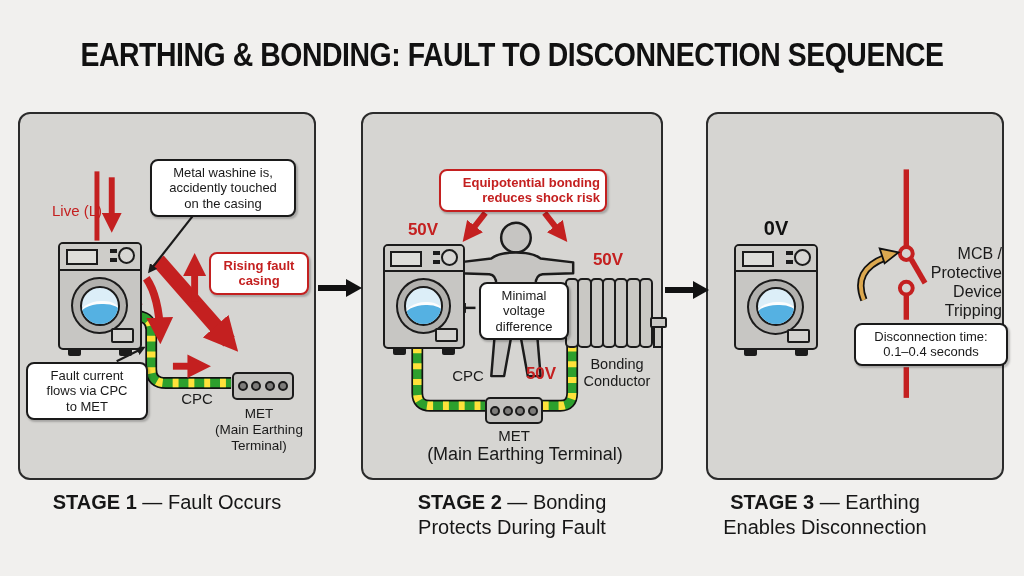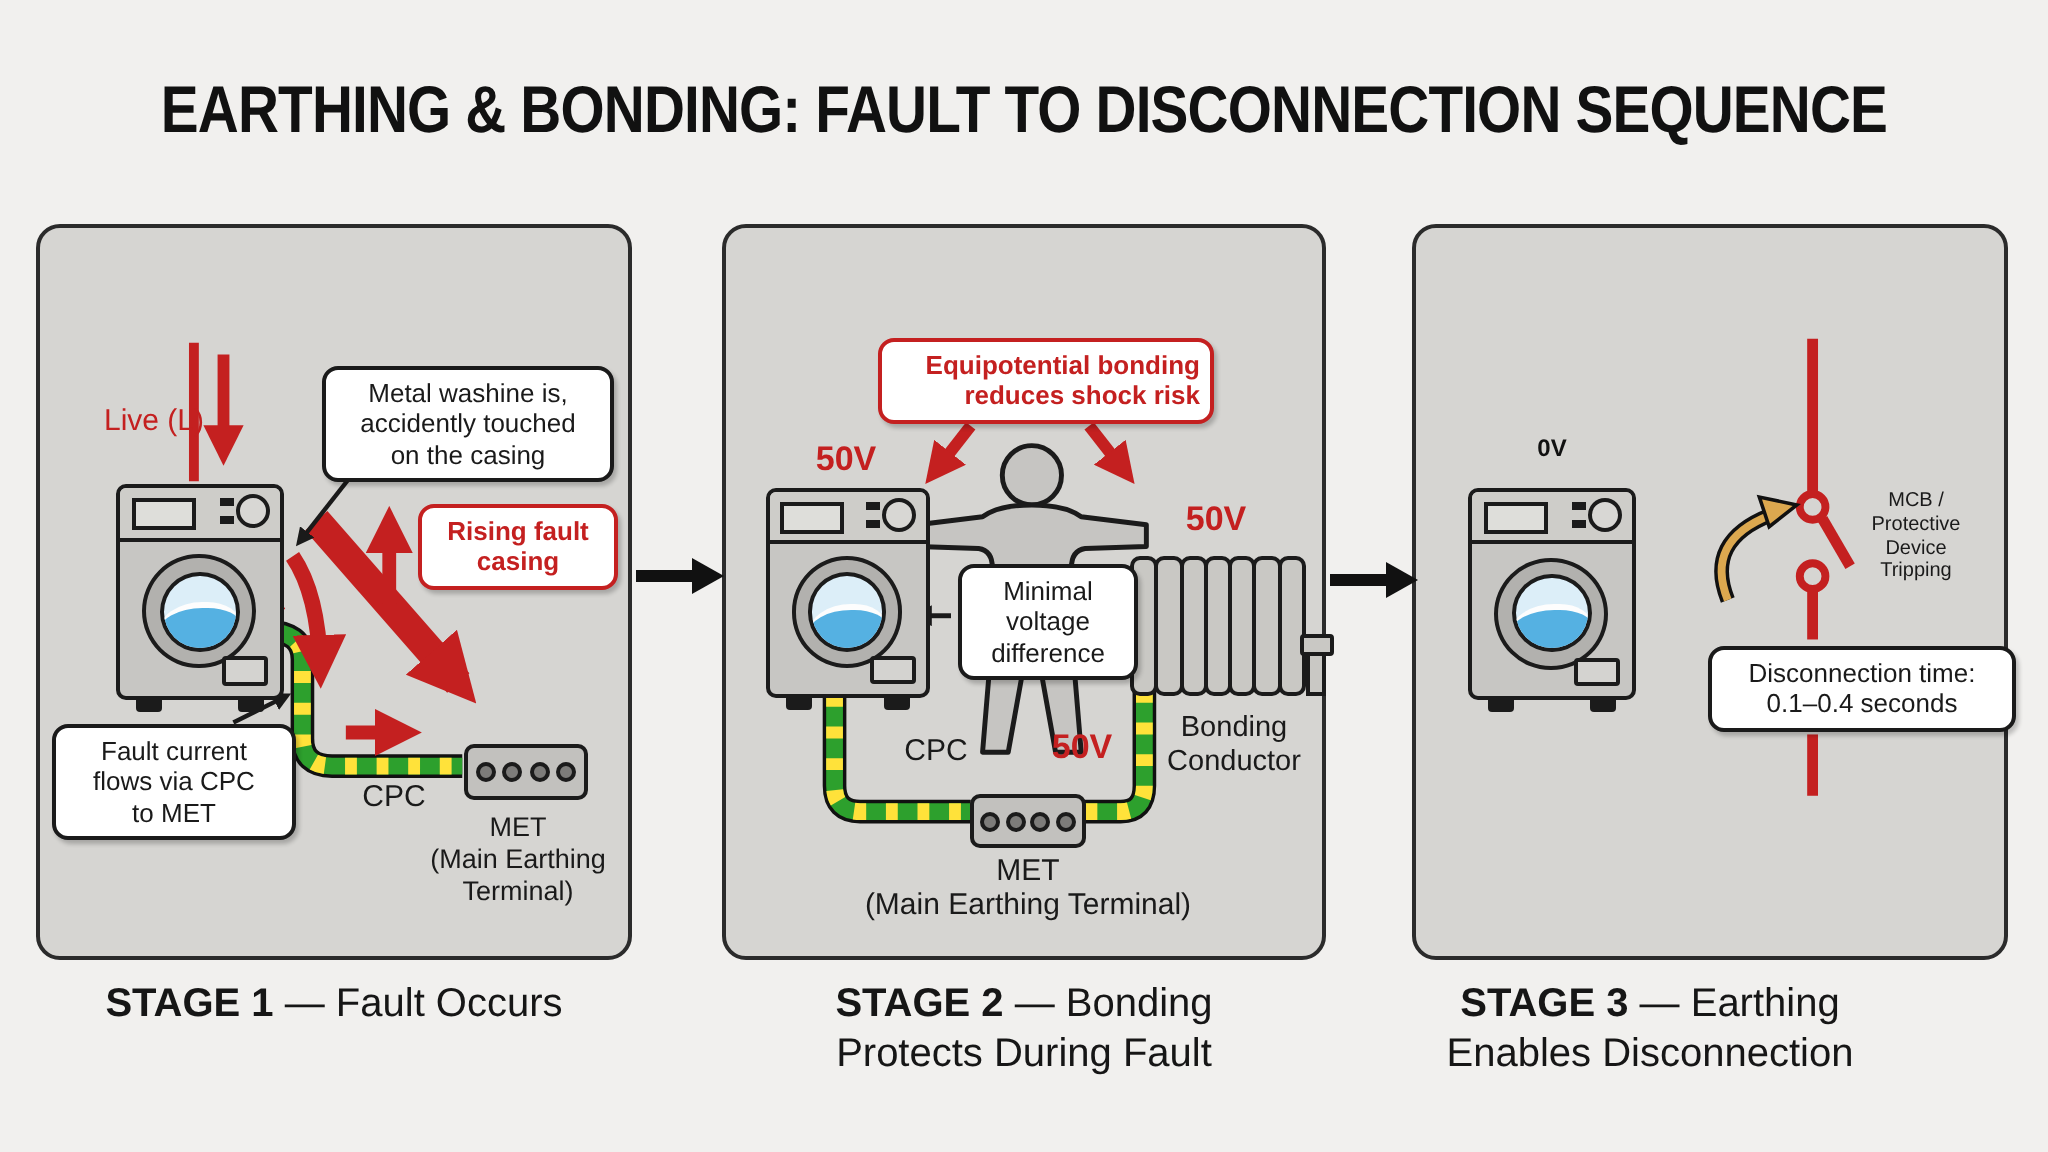--- a/index.html
+++ b/index.html
@@ -19,21 +19,21 @@
   .layer{position:absolute;inset:0;width:100%;height:100%;}
 
   .callout{position:absolute;background:#fff;border:2px solid #1a1a1a;border-radius:8px;
            text-align:center;font-size:13px;line-height:1.18;padding:4px 5px;
            color:#1a1a1a;box-shadow:1.5px 2px 2px rgba(0,0,0,.22);}
   .callout.red{border-color:#c42020;color:#c42020;}
 
   .lbl{position:absolute;font-size:14px;color:#1a1a1a;text-align:center;line-height:1.18;}
   .red-lbl{color:#c42020;}
   .volt{position:absolute;font-size:17px;font-weight:bold;color:#c42020;text-align:center;}
-  .volt0{color:#111;font-size:12px;}
+  .volt0{color:#111;font-size:20px;}
 
   .caption{position:absolute;top:490px;text-align:center;font-size:20px;color:#161616;line-height:1.25;}
   .cap-b{font-weight:bold;}
 
   
   .machine{position:absolute;background:#c7c6c3;border:2.5px solid #1b1b1b;border-radius:5px;box-sizing:border-box;}
   .m-top{position:absolute;left:0;right:0;top:0;height:24%;border-bottom:2px solid #1b1b1b;
          background:#cecdc9;border-radius:3px 3px 0 0;}
   .m-display{position:absolute;left:7%;top:20%;width:35%;height:50%;background:#dededa;border:2px solid #1b1b1b;}
   .m-btn{position:absolute;width:7px;height:4px;background:#1b1b1b;right:29%;}
@@ -102,21 +102,21 @@
 
     <line x1="155" y1="255" x2="184" y2="255" stroke="#c42020" stroke-width="7" marker-end="url(#mr1)"></line>
 
     <line x1="177" y1="190" x2="177" y2="150" stroke="#c42020" stroke-width="7" marker-end="url(#mr1)"></line>
 
     <line x1="176" y1="102" x2="132" y2="158" stroke="#1a1a1a" stroke-width="2.2" marker-end="url(#mb1)"></line>
     <line x1="98" y1="250" x2="124" y2="237" stroke="#1a1a1a" stroke-width="2.2" marker-end="url(#mb1)"></line>
   </svg>
 
   <div class="lbl red-lbl" style="left:22px;top:88px;width:70px;font-size:15px;">Live (L)</div>
-  <div class="callout pre" style="left:141px;top:45px;width:132px;margin-top:24px;">Metal washine is,
+  <div class="callout pre" style="left:130px;top:45px;width:132px;">Metal washine is,
 accidently touched
 on the casing</div>
   <div class="callout red pre" style="left:189px;top:138px;width:86px;font-weight:bold;">Rising fault
 casing</div>
 
   <div class="machine" style="left:38px;top:128px;width:84px;height:108px;">
     <div class="m-top">
       <div class="m-display"></div>
       <div class="m-btn b1"></div>
       <div class="m-btn b2"></div>
@@ -227,21 +227,21 @@
   <div class="lbl pre" style="left:212px;top:242px;width:84px;font-size:14.5px;">Bonding
 Conductor</div>
 
   <div class="met" style="left:122px;top:283px;width:58px;height:27px;">
     <i class="screw"></i>
       <i class="screw"></i>
       <i class="screw"></i>
       <i class="screw"></i>
   </div>
   <div class="lbl" style="left:101px;top:313px;width:100px;font-size:15px;">MET</div>
-  <div class="lbl" style="left:41px;top:330px;width:220px;font-size:15px;">(Main Earthing Terminal)</div>
+  <div class="lbl" style="left:52px;top:330px;width:220px;font-size:18px;">(Main Earthing Terminal)</div>
 </div>
 
 <div id="panel3" class="panel">
   <svg class="layer" viewBox="0 0 298 368" preserveAspectRatio="none">
 
     <g>
       <line x1="201" y1="56" x2="201" y2="134" stroke="#c42020" stroke-width="5.5"></line>
       <line x1="206" y1="147" x2="220" y2="171" stroke="#c42020" stroke-width="5.5"></line>
       <circle cx="201" cy="141" r="6.5" fill="#d6d5d2" stroke="#c42020" stroke-width="4"></circle>
       <circle cx="201" cy="176" r="6.5" fill="#d6d5d2" stroke="#c42020" stroke-width="4"></circle>
@@ -268,21 +268,21 @@
     <div class="m-door">
       <div class="m-glass">
         <div class="m-water"></div>
       </div>
     </div>
     <div class="m-hatch"></div>
     <div class="m-foot f1"></div>
     <div class="m-foot f2"></div>
   </div>
 
-  <div class="lbl pre" style="left:206px;top:131px;width:88px;font-size:10px;">MCB /
+  <div class="lbl pre" style="left:206px;top:131px;width:88px;font-size:16px;text-align:right;">MCB /
 Protective
 Device
 Tripping</div>
   <div class="callout pre" style="left:146px;top:209px;width:140px;">Disconnection time:
 0.1–0.4 seconds</div>
 </div>
 
 <svg class="flow-arrow" style="left:317px;top:278px;" width="46" height="20">
   <line x1="1" y1="10" x2="29" y2="10" stroke="#111" stroke-width="6"></line>
   <polygon points="29,1 29,19 45,10" fill="#111"></polygon>

